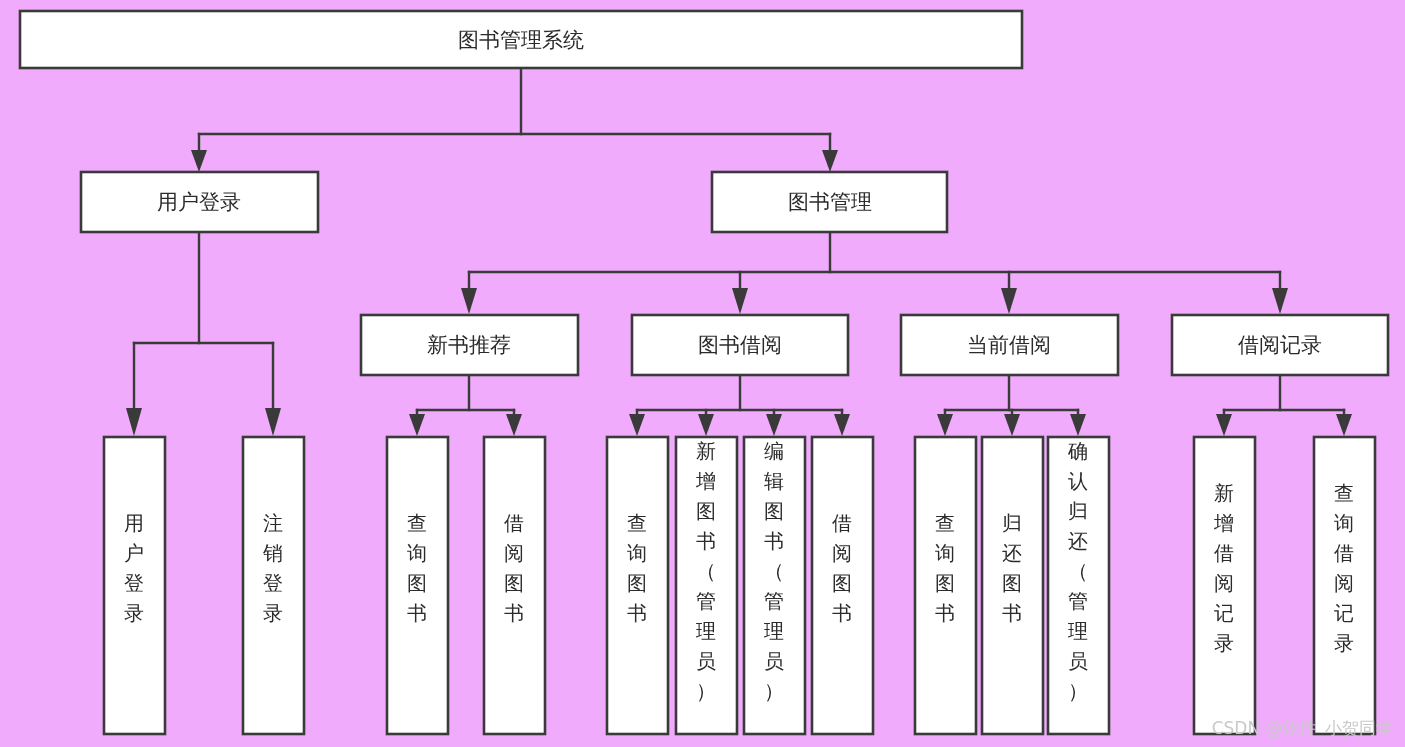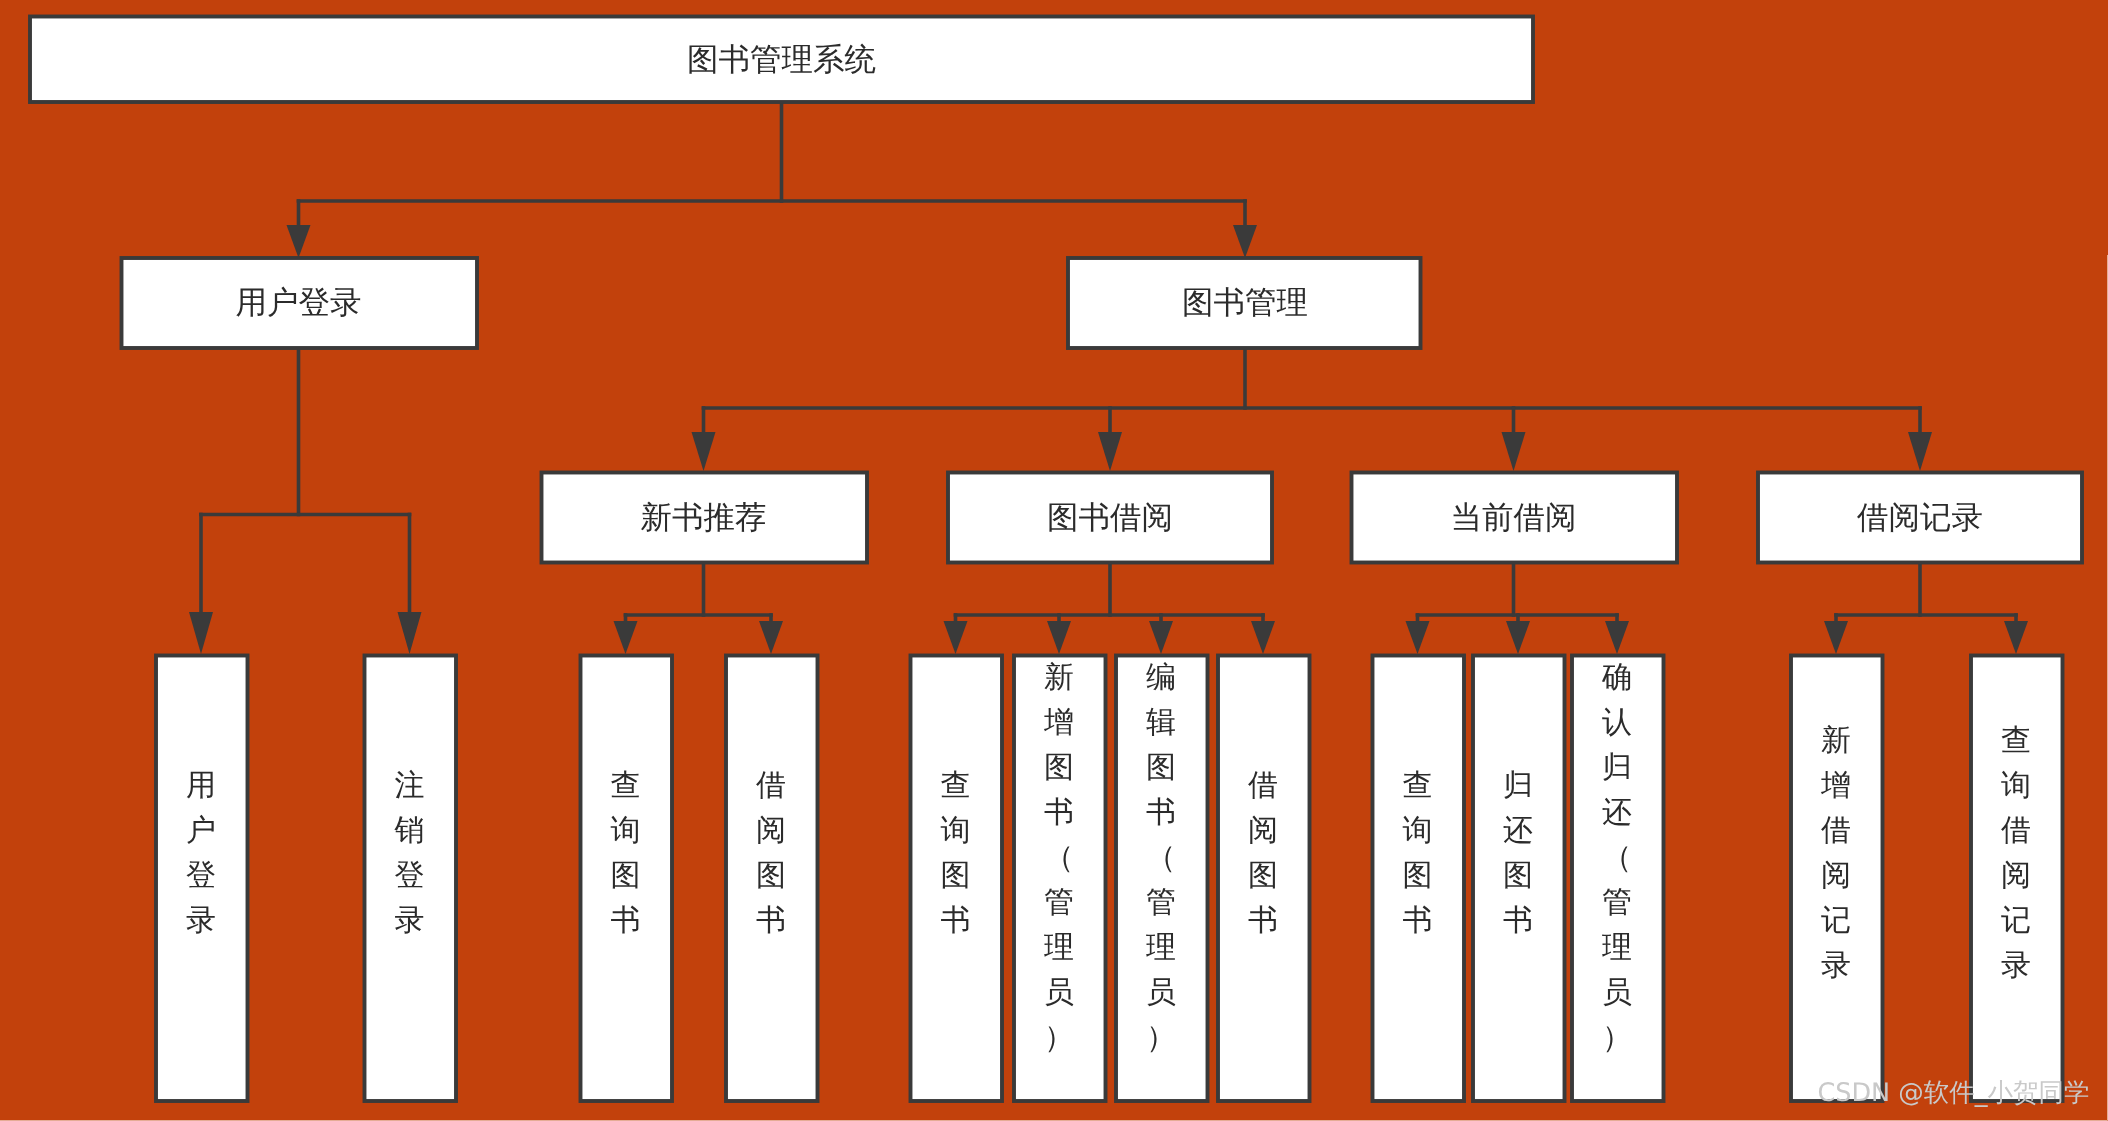--- a/index.html
+++ b/index.html
@@ -11,21 +11,21 @@
   body {
     width: 1405px;
     height: 747px;
     overflow: hidden;
     font-family: "DejaVu Sans", "Liberation Sans", sans-serif;
   }
   #diagram-root {
     position: relative;
     width: 1405px;
     height: 747px;
-    background: #c2410c;
+    background: #f0abfc;
   }
   svg.diagram-canvas {
     display: block;
     width: 1405px;
     height: 747px;
   }
   .node-box {
     fill: #ffffff;
     stroke: #3a3a3a;
     stroke-width: 2.6;

